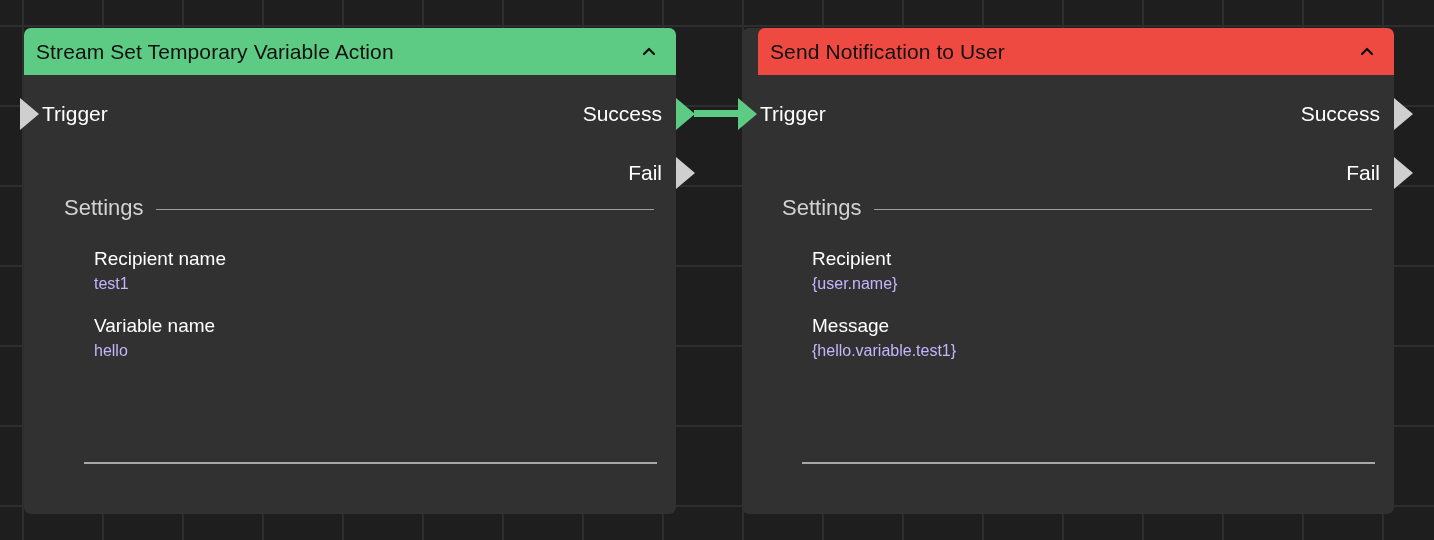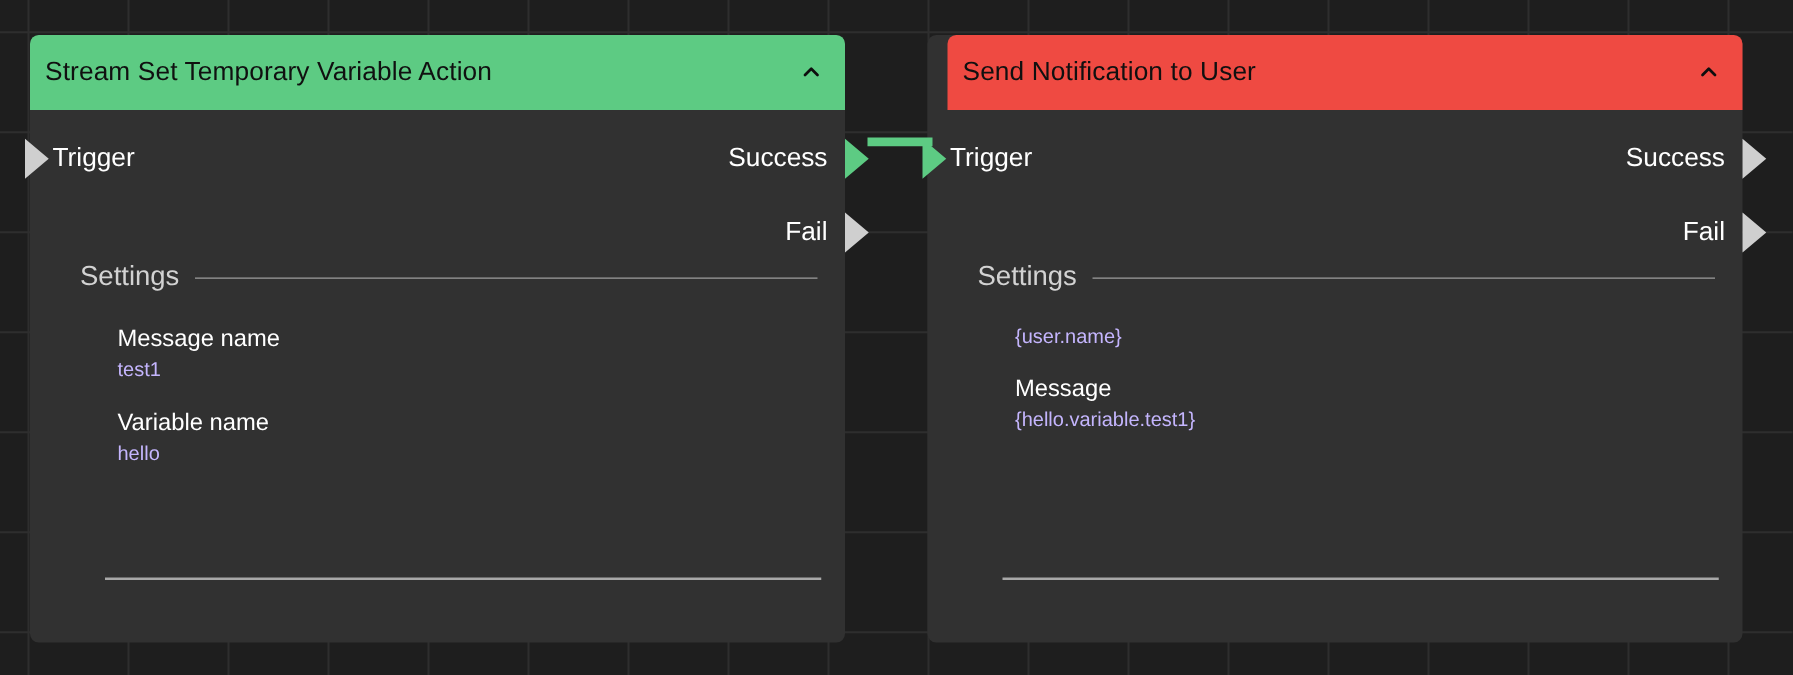--- a/index.html
+++ b/index.html
@@ -32,21 +32,21 @@
     position: absolute;
     background: #313131;
     border-radius: 7px;
     box-sizing: border-box;
     overflow: visible;
   }
   #node-left  { left: 24px;  top: 28px; width: 652px; height: 486px; }
   #node-right { left: 742px; top: 28px; width: 652px; height: 486px; }
 
   .node-header {
-    height: 60px;
+    height: 47px;
     border-radius: 7px 7px 0 0;
     display: flex;
     align-items: center;
     justify-content: space-between;
     padding: 0 16px 0 12px;
     box-sizing: border-box;
   }
   .node-header.green { background: #5dcb83; }
   .node-header.red   { background: #ef4a42; margin-left: 16px; }
 
@@ -189,21 +189,21 @@
     </div>
   </div>
 
   <div class="settings-head">
     <span class="settings-label">Settings</span>
     <span class="settings-rule"></span>
   </div>
 
   <div class="fields">
     <div class="field">
-      <div class="field-label">Message name</div>
+      <div class="field-label">Recipient name</div>
       <div class="field-value">test1</div>
     </div>
     <div class="field">
       <div class="field-label">Variable name</div>
       <div class="field-value">hello</div>
     </div>
   </div>
 
   <div class="footer-rule"></div>
 </div>
@@ -237,20 +237,21 @@
     </div>
   </div>
 
   <div class="settings-head">
     <span class="settings-label">Settings</span>
     <span class="settings-rule"></span>
   </div>
 
   <div class="fields">
     <div class="field">
+      <div class="field-label">Recipient</div>
       <div class="field-value">{user.name}</div>
     </div>
     <div class="field">
       <div class="field-label">Message</div>
       <div class="field-value">{hello.variable.test1}</div>
     </div>
   </div>
 
   <div class="footer-rule"></div>
 </div>

